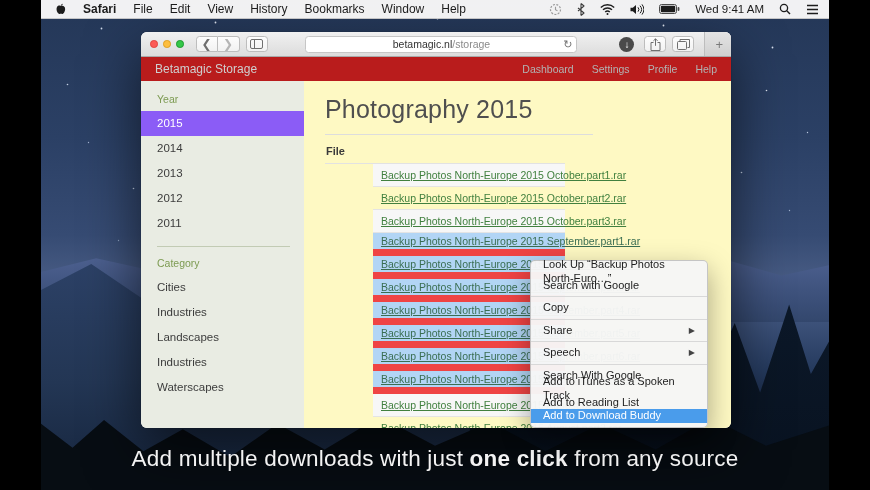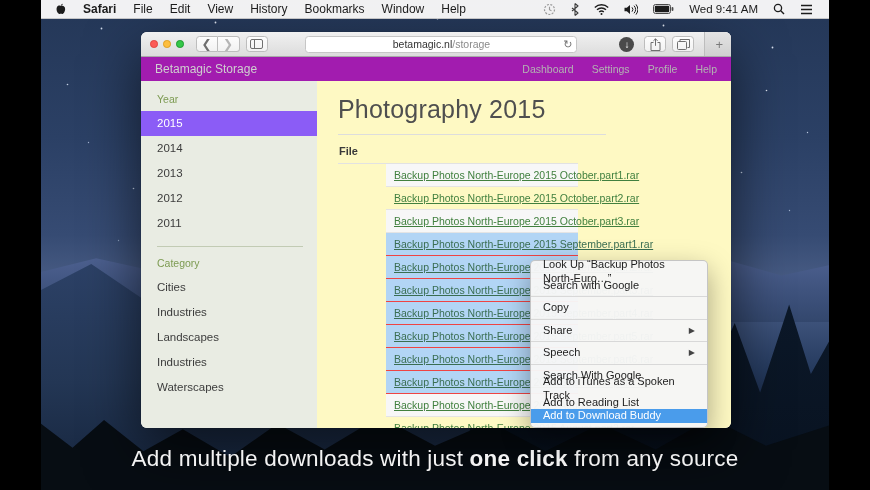--- a/index.html
+++ b/index.html
@@ -43,21 +43,21 @@
   }
 
   
   .menubar {
     position:absolute; left:41px; top:0; width:788px; height:19px;
     background:rgba(248,248,248,.97); border-bottom:1px solid rgba(0,0,0,.18);
     display:flex; align-items:center; font-size:12px; color:#1c1c1c; z-index:40;
   }
   .menubar .left { display:flex; align-items:center; gap:17px; padding-left:14px; }
   .menubar .app-name { font-weight:bold; }
-  .menubar .right { margin-left:auto; display:flex; align-items:center; gap:15px; padding-right:16px; }
+  .menubar .right { margin-left:auto; display:flex; align-items:center; gap:15px; padding-right:10px; }
   .menubar .right svg { display:block; }
   .mb-item { cursor:default; }
   .mb-time { font-size:11.5px; }
   .apple-logo svg { display:block; }
 
   
   .window {
     position:absolute; left:141px; top:32px; width:590px; height:396px;
     border-radius:6px; overflow:hidden; z-index:20;
     box-shadow:0 22px 55px rgba(0,0,0,.6), 0 0 1px rgba(0,0,0,.5);
@@ -91,43 +91,43 @@
   .reload { position:absolute; right:4px; top:1px; color:#6f6f6f; font-size:11px; }
   .dl-btn { width:15px; height:15px; border-radius:50%; background:#4a4a4a; color:#fff;
     display:flex; align-items:center; justify-content:center; font-size:10px; border:none; margin:0 4px; }
   .tb-icon svg { display:block; }
   .newtab-zone { display:flex; align-items:center; align-self:stretch; padding:0 8px 0 10px;
     margin:0 -6px 0 4px; background:linear-gradient(#e4e4e4,#d0d0d0); border-left:1px solid #bdbdbd; }
   .plus { color:#7a7a7a; font-size:13px; }
 
   
   .siteheader {
-    height:24px; background:#a21caf; color:#c9c9c9; display:flex; align-items:center;
+    height:24px; background:#b91c1c; color:#c9c9c9; display:flex; align-items:center;
     padding:0 14px; font-size:12px;
   }
   .brand { color:#cfcfcf; }
   .sitenav { margin-left:auto; display:flex; gap:18px; font-size:10.5px; color:#b3b3b3; }
   .sitenav span { cursor:pointer; }
 
   
   .content { display:flex; height:347px; }
-  .sidebar { width:176px; background:#e9ece3; padding:12px 0 0 0; flex:none; }
+  .sidebar { width:163px; background:#e9ece3; padding:12px 0 0 0; flex:none; }
   .side-label { color:#7d9b52; font-size:10.5px; padding:0 16px; margin-bottom:6px; }
   .year-item, .cat-item { font-size:11.5px; color:#3c3c3c; padding:6px 16px 7px; cursor:pointer; }
   .year-item.selected { background:#8b5cf6; color:#fff; }
   .side-divider { border:none; border-top:1px solid #c2cbb4; margin:10px 14px 10px 16px; }
   .main { flex:1; background:#fef9c3; padding:14px 0 0 21px; position:relative; }
   .page-title { font-size:25px; font-weight:300; color:#4f4f4f; letter-spacing:.2px; }
   .title-rule { border:none; border-top:1px solid #ddd; margin:10px 0 0 0; width:268px; }
   .file-col-header { font-size:11px; font-weight:bold; color:#3a3a3a; margin:10px 0 0 0; padding:0 0 6px 1px;
     width:240px; border-bottom:1px solid #e2e2e2; }
   .file-table { width:240px;padding-left:48px; }
   .file-row { height:23px; display:flex; align-items:center; padding-left:8px; border-bottom:1px solid #e4e4e4; }
   .file-row:nth-child(odd) { background:#f7f7f7; }
-  .file-row.sel { background:#b2d5f5; border-bottom:1px solid #ef4444; }
+  .file-row.sel { background:#b2d5f5; border-bottom:7px solid #ef4444; }
   .file-row a { font-size:10.5px; color:#41803f; text-decoration:underline; white-space:nowrap; cursor:pointer; }
   .file-row.sel a { color:#3a6e52; }
 
   
   .ctxmenu {
     position:absolute; left:530px; top:260px; width:178px; z-index:60;
     background:rgba(246,246,246,.97); border:1px solid rgba(0,0,0,.2); border-radius:5px;
     box-shadow:0 10px 28px rgba(0,0,0,.35); padding:4px 0; font-size:11px; color:#1d1d1d;
   }
   .ctx-item { height:13.5px; line-height:13.5px; padding:0 12px; display:flex; align-items:center; cursor:default; }

